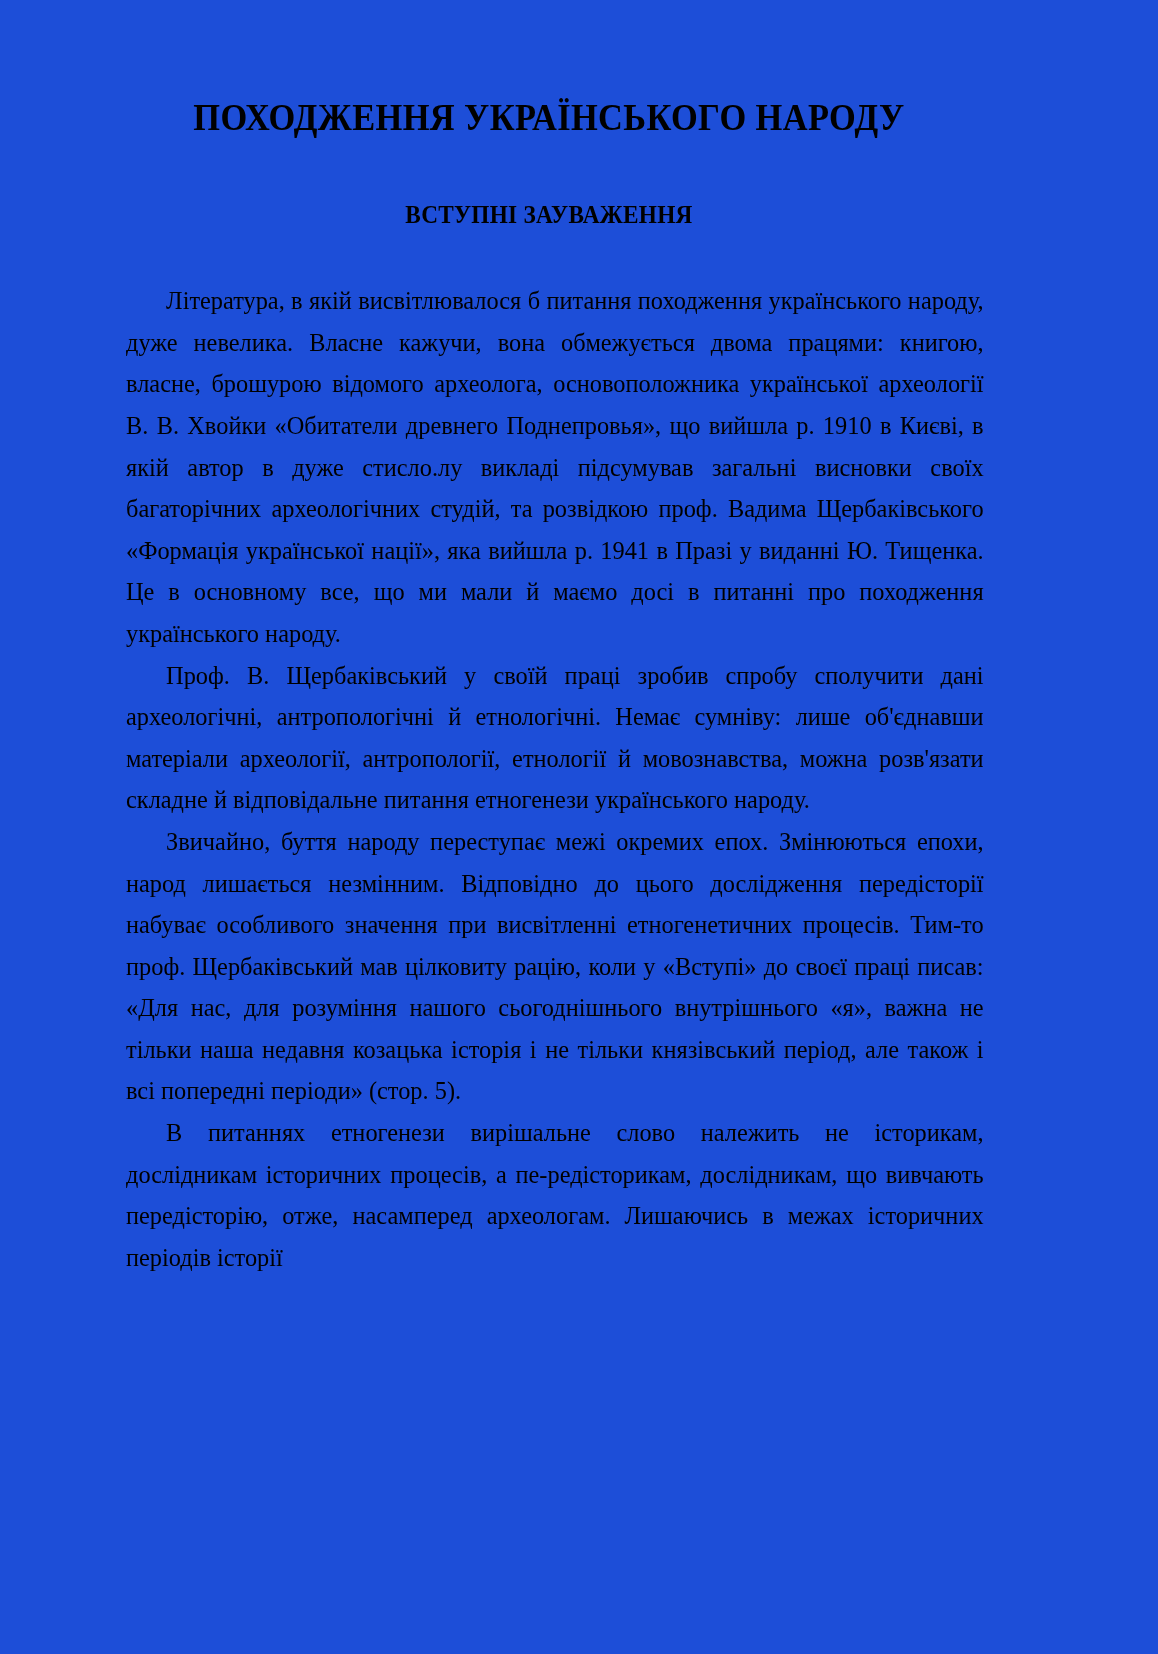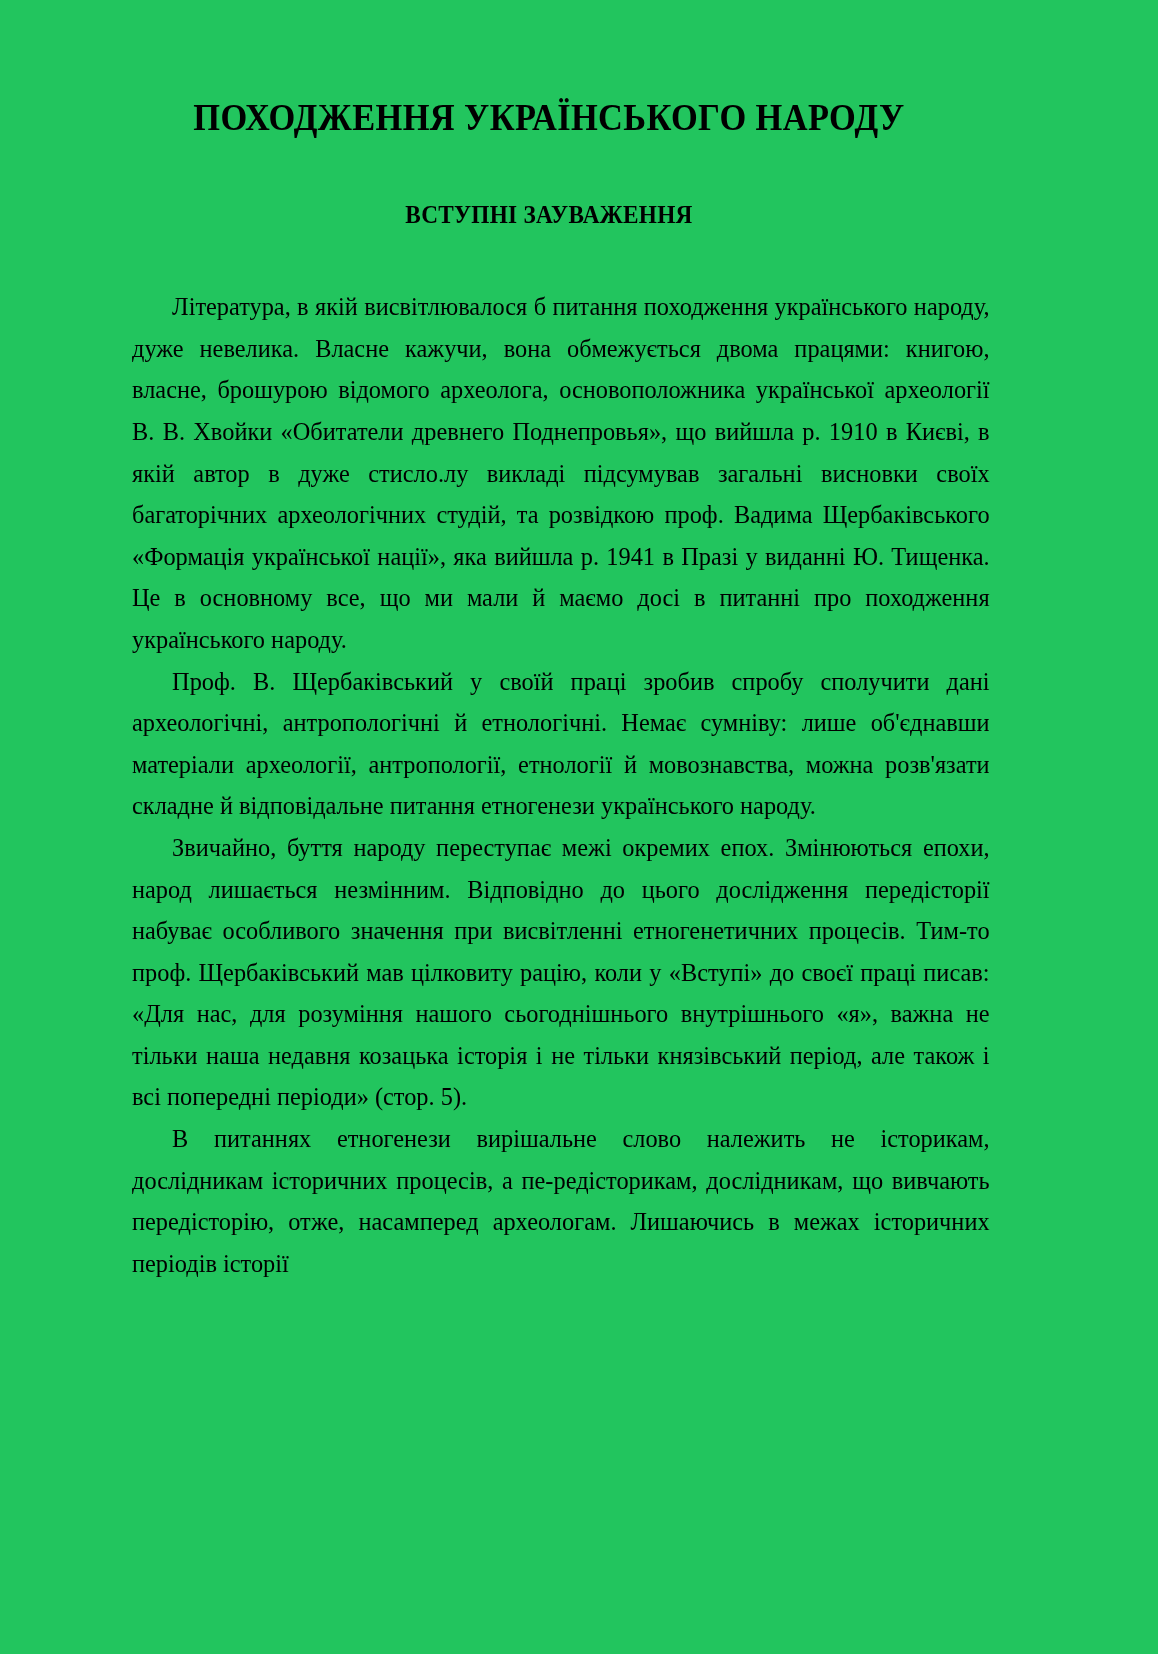--- a/index.html
+++ b/index.html
@@ -14,21 +14,21 @@
     font-family: "Liberation Serif", "DejaVu Serif", serif;
     color: #000000;
     -webkit-font-smoothing: antialiased;
   }
   .page {
     position: relative;
     box-sizing: border-box;
     width: 1158px;
     height: 1654px;
     padding: 0;
-    background: #22c55e;
+    background: #1d4ed8;
     overflow: hidden;
   }
   .content {
     position: absolute;
     left: 120px;
     top: 0;
     width: 858px;   
   }
   .doc-title {
     font-size: 37px;
@@ -48,21 +48,21 @@
     font-weight: bold;
     text-align: center;
     margin: 0;
     padding-top: 62px;
     line-height: 1.1;
     letter-spacing: 0.3px;
     transform: scaleX(0.93);
     transform-origin: center top;
   }
   .body-text {
-    margin: 12px;
+    margin: 6px;
     padding-top: 46px;
   }
   p.para {
     margin: 0;
     text-align: justify;
     text-justify: inter-word;
     font-size: 25.5px;
     line-height: 41.6px;
     text-indent: 42px;
     hyphens: none;

